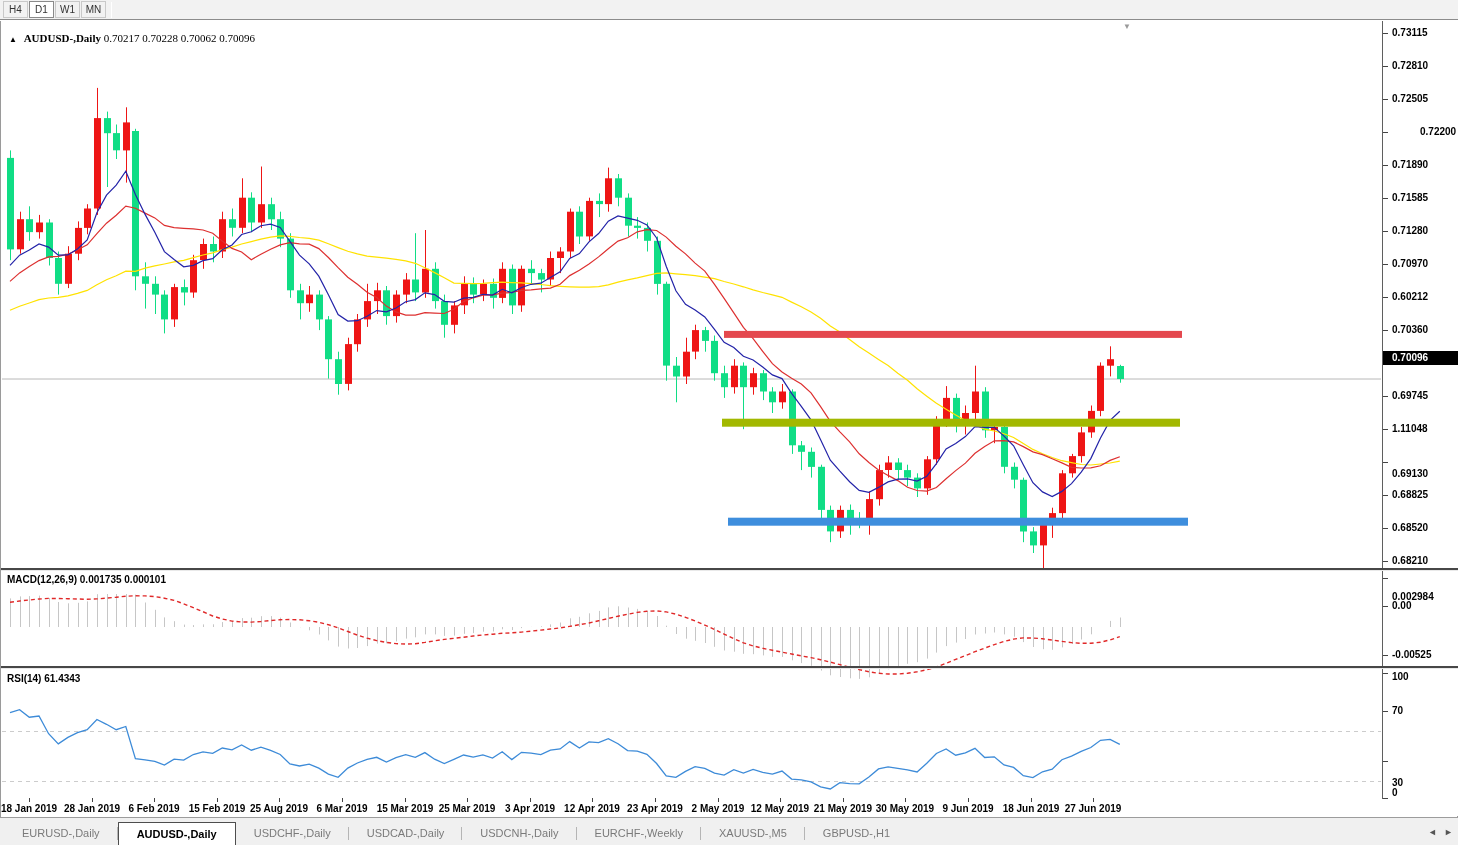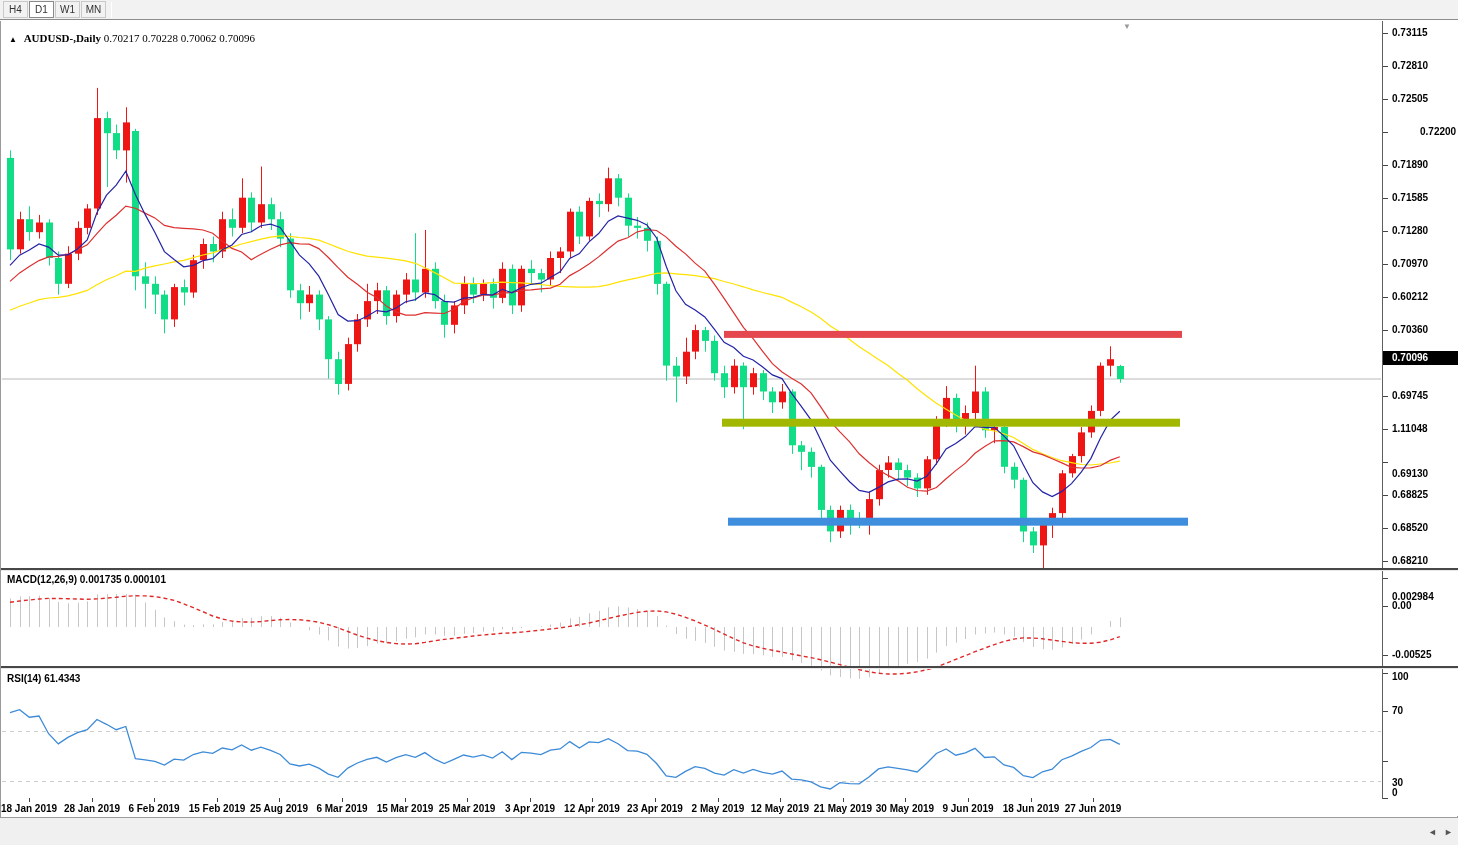--- a/index.html
+++ b/index.html
@@ -555,16 +555,26 @@
         <div class="d-dash" style="left: 967px;"></div>
         <div class="d-label" style="left: 967px;">9 Jun 2019</div>
         <div class="d-dash" style="left: 1030px;"></div>
         <div class="d-label" style="left: 1030px;">18 Jun 2019</div>
         <div class="d-dash" style="left: 1092px;"></div>
         <div class="d-label" style="left: 1092px;">27 Jun 2019</div>
       </div>
   </div>
 
   <div id="tabbar" class="abs">
+    <div id="tabs-row">
+        <div class="qtab">EURUSD-,Daily</div>
+        <div class="qtab active">AUDUSD-,Daily</div>
+        <div class="qtab">USDCHF-,Daily</div>
+        <div class="qtab">USDCAD-,Daily</div>
+        <div class="qtab">USDCNH-,Daily</div>
+        <div class="qtab">EURCHF-,Weekly</div>
+        <div class="qtab">XAUUSD-,M5</div>
+        <div class="qtab">GBPUSD-,H1</div>
+      </div>
     <div id="tab-scroll-left" class="tab-scroll">◄</div>
     <div id="tab-scroll-right" class="tab-scroll">►</div>
   </div>
 </div>
 
 </body></html>

